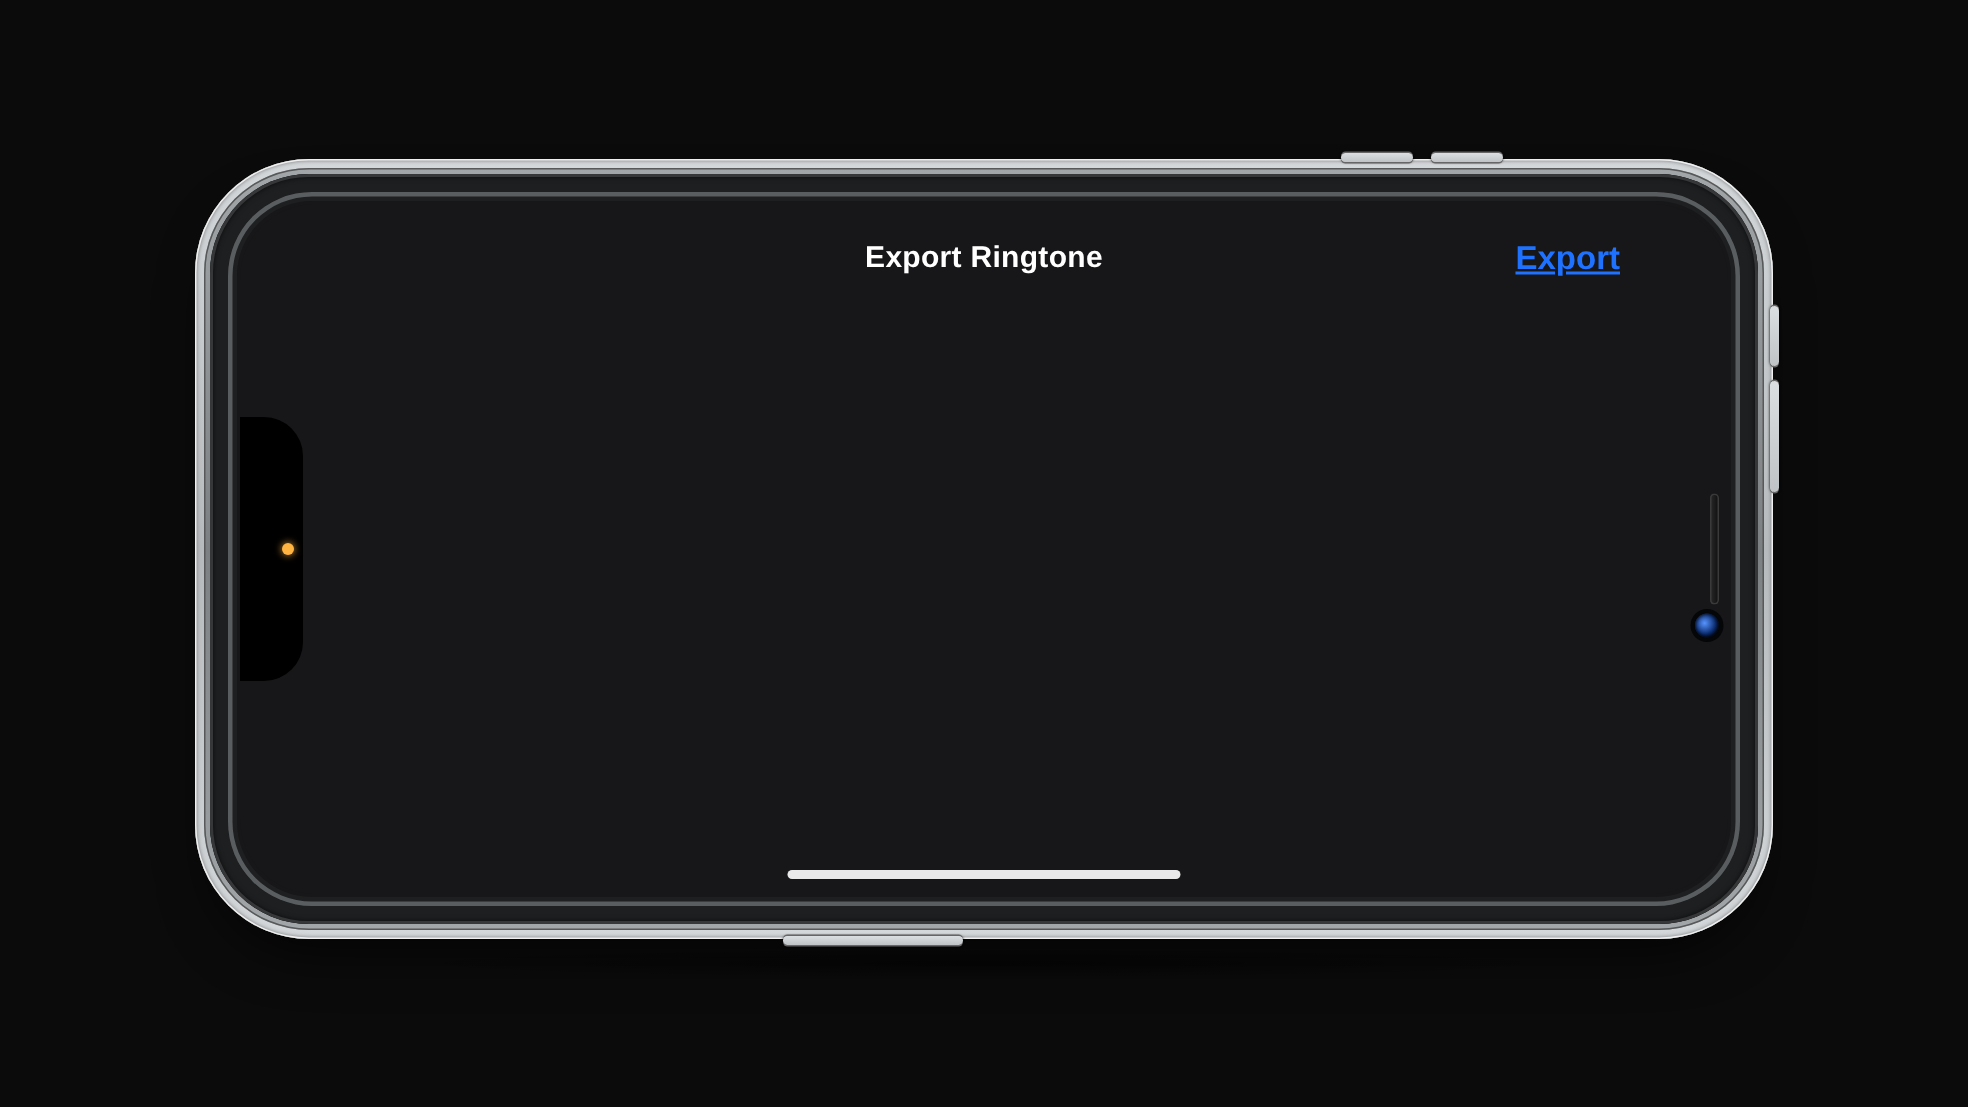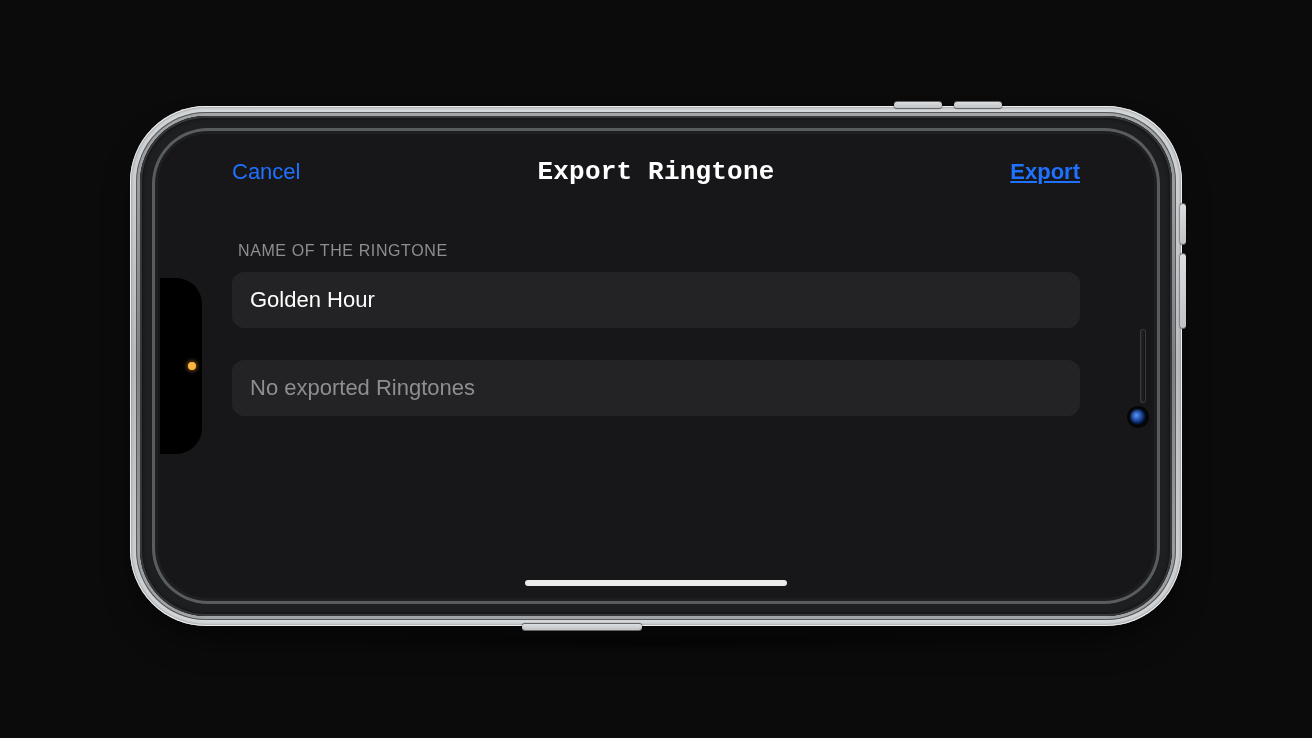--- a/index.html
+++ b/index.html
@@ -87,21 +87,21 @@
     position:absolute;left:50%;bottom:10px;transform:translateX(-50%);
     width:262px;height:6px;border-radius:4px;background:var(--home-indicator);opacity:.95;
   }
 
   
   .app{position:absolute;inset:0;}
   .navbar{
     position:relative;height:72px;display:flex;align-items:center;justify-content:center;
     padding:0 28px;
   }
-  .nav-title{color:var(--text);font-size:26px;font-weight:600;letter-spacing:.2px;font-family:Liberation Mono, monospace;}
+  .nav-title{color:var(--text);font-size:20px;font-weight:600;letter-spacing:.2px;}
   .nav-left{position:absolute;left:72px;top:0;height:100%;display:flex;align-items:center;}
   .nav-right{position:absolute;right:72px;top:0;height:100%;display:flex;align-items:center;}
   .nav-link{color:var(--accent);font-size:22px;font-weight:400;background:none;border:none;padding:0;cursor:pointer;font-family:inherit;}
   .nav-link.bold{font-weight:600;text-decoration:underline;}
 
   .content{padding:8px 72px 0 72px;}
   .section-header{color:var(--text-dim);font-size:16px;letter-spacing:.6px;margin:26px 4px 12px 6px;text-transform:uppercase;}
   .cell{background:var(--cell-bg);border-radius:12px;min-height:56px;display:flex;align-items:center;padding:0 18px;}
   .cell + .spacer{height:32px;}
   .cell input{background:transparent;border:none;outline:none;color:var(--text);font-size:22px;font-family:inherit;width:100%;padding:0;}
@@ -120,42 +120,26 @@
   <span class="btn-edge btn-top-small2"></span>
   <span class="btn-edge btn-power"></span>
   <div class="device-body"></div>
   <div class="glass"></div>
 
   <div class="screen">
 
     <div class="app">
 
       <div class="navbar">
-        <div class="nav-left">
-          <button class="nav-link">Cancel</button>
-        </div>
         <div class="nav-title">Export Ringtone</div>
         <div class="nav-right">
           <button class="nav-link bold">Export</button>
         </div>
       </div>
 
-      <div class="content">
-        <div class="section-header">NAME OF THE RINGTONE</div>
-
-        <div class="cell">
-          <input type="text" value="Golden Hour" style="">
-        </div>
-
-        <div class="spacer"></div>
-
-        <div class="cell">
-          <span class="placeholder-text">No exported Ringtones</span>
-        </div>
-      </div>
 
     </div>
 
     <div class="notch">
       <span class="notch-dot"></span>
     </div>
     <div class="earpiece"></div>
     <div class="facecam">
       <span class="lens"></span>
     </div>

